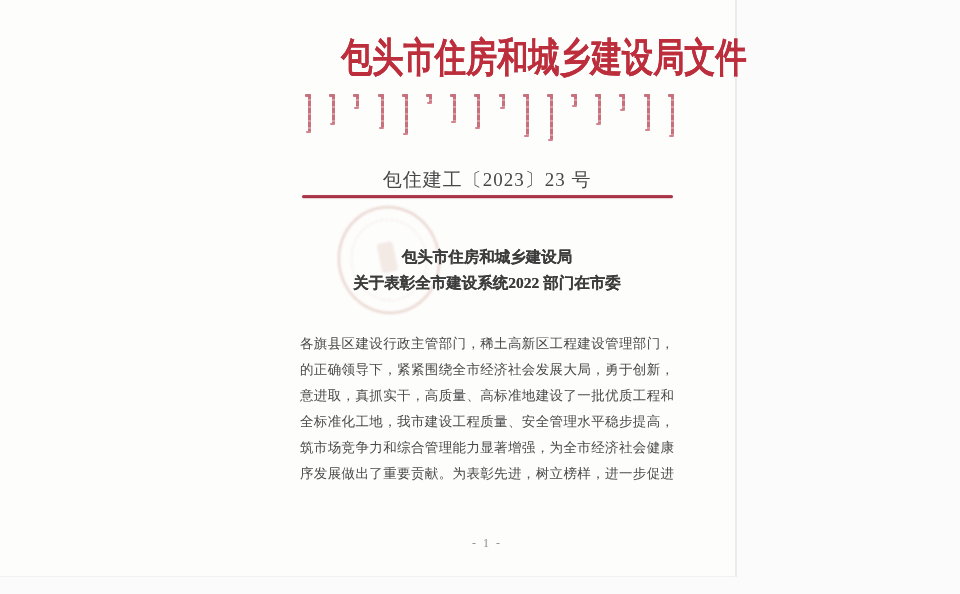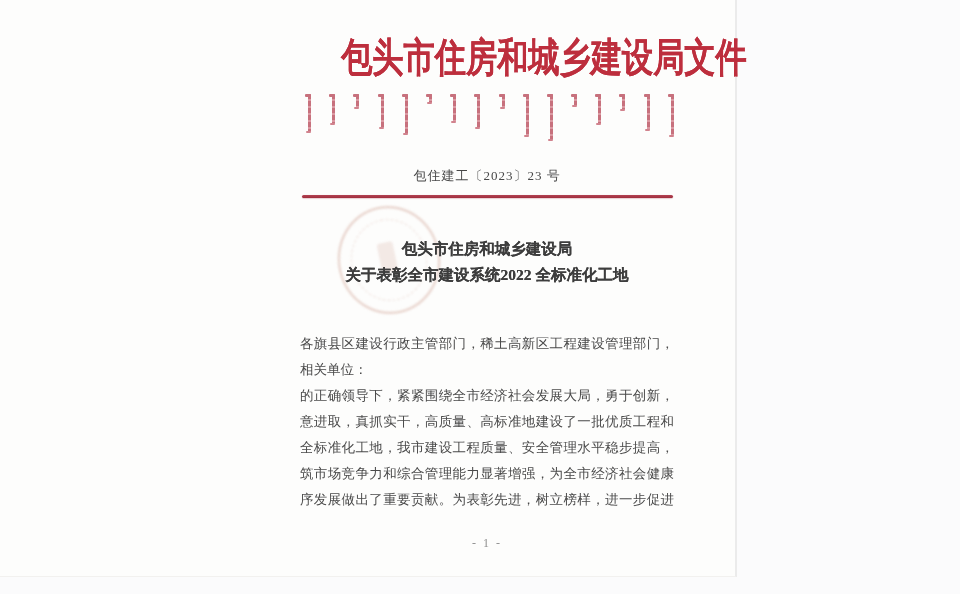--- a/index.html
+++ b/index.html
@@ -43,21 +43,21 @@
     content:"";position:absolute;top:0;left:-3px;width:6px;height:3px;
     background:#c56a77;border-radius:1px;
   }
   .mg::after{
     content:"";position:absolute;bottom:-1px;left:-2px;width:5px;height:2px;
     background:#cf7d88;border-radius:1px;
   }
   
   .doc-number{
     position:absolute;left:300px;top:167px;width:374px;
-    font-size:13px;letter-spacing:1px;color:#474747;text-align:center;
+    font-size:19px;letter-spacing:1px;color:#474747;text-align:center;
   }
   .red-rule{
     position:absolute;left:302px;top:195px;width:371px;height:3px;
     background:linear-gradient(180deg,#b24453 0,#a02c3c 100%);
     border-radius:2px;box-shadow:0 0.5px 1px rgba(160,44,60,0.4);
   }
   
   .stamp-ghost{
     position:absolute;left:338px;top:206px;width:98px;height:104px;
     border:2.5px solid rgba(200,145,128,0.42);border-radius:50%;
@@ -66,21 +66,21 @@
   .stamp-ghost::before{
     content:"";position:absolute;inset:11px;border-radius:50%;
     border:1.5px dashed rgba(200,145,128,0.30);
   }
   .stamp-ghost::after{
     content:"";position:absolute;left:40px;top:34px;width:16px;height:30px;
     background:rgba(200,145,128,0.18);border-radius:3px;
   }
   
   .title-block{
-    position:absolute;left:298px;top:236px;width:378px;
+    position:absolute;left:298px;top:244px;width:378px;
     text-align:center;font-weight:700;color:#3d3d3d;
     font-size:15.5px;line-height:26px;
     text-shadow:0 0 0.5px #3d3d3d;
     font-family:"Liberation Serif", serif;
   }
   
   .body-text{
     position:absolute;left:300px;top:331px;width:374px;
     font-size:13.5px;line-height:26px;color:#4a4a4a;
     font-family:"Liberation Serif", serif;
@@ -127,26 +127,25 @@
     </div>
 
     <div class="doc-number">包住建工〔2023〕23 号</div>
 
     <div class="red-rule"></div>
 
     <div class="stamp-ghost"></div>
 
     <div class="title-block">
       <div>包头市住房和城乡建设局</div>
-      <div>关于表彰全市建设系统2022 全标准化工地</div>
+      <div>关于表彰全市建设系统2022 部门在市委</div>
     </div>
 
     <div class="body-text">
       <div class="bline fj">各旗县区建设行政主管部门，稀土高新区工程建设管理部门，各</div>
-      <div class="bline">相关单位：</div>
       <div class="bline fj">的正确领导下，紧紧围绕全市经济社会发展大局，勇于创新，锐</div>
       <div class="bline fj">意进取，真抓实干，高质量、高标准地建设了一批优质工程和安</div>
       <div class="bline fj">全标准化工地，我市建设工程质量、安全管理水平稳步提高，建</div>
       <div class="bline fj">筑市场竞争力和综合管理能力显著增强，为全市经济社会健康有</div>
       <div class="bline fj">序发展做出了重要贡献。为表彰先进，树立榜样，进一步促进我</div>
     </div>
 
     <div class="page-number">- 1 -</div>
 
   </div>

